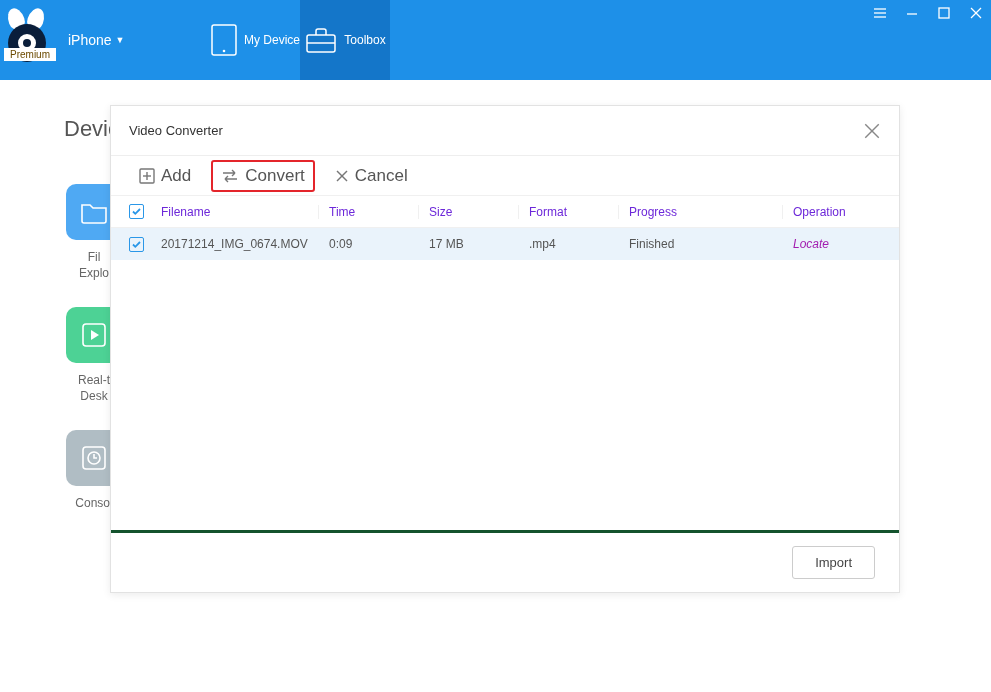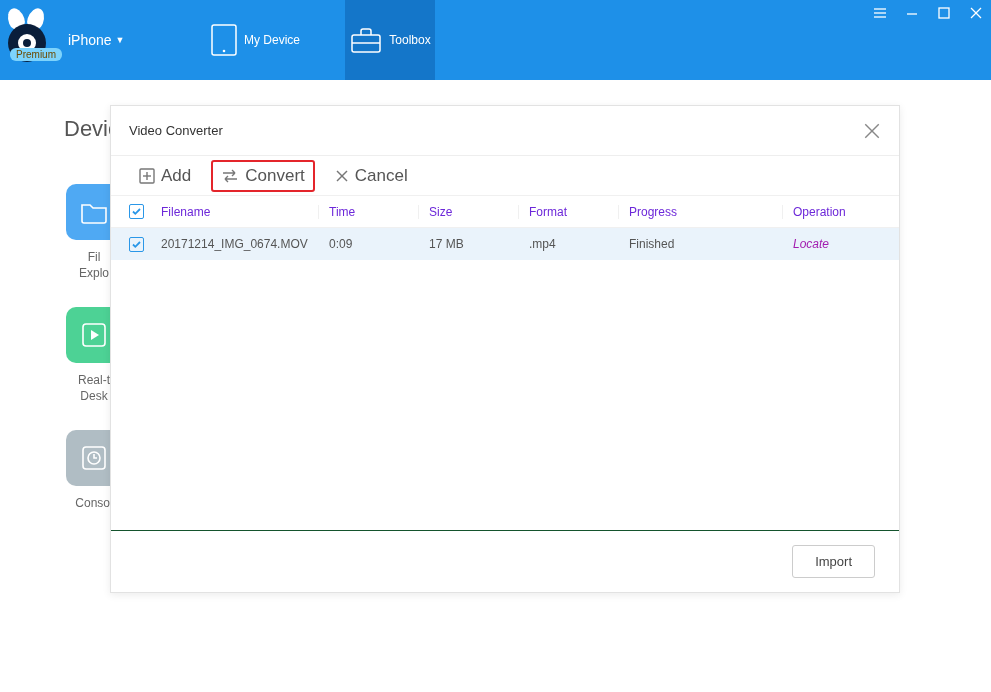--- a/index.html
+++ b/index.html
@@ -52,26 +52,26 @@
     content: "";
     position: absolute;
     width: 16px; height: 22px;
     background: #fff;
     border-radius: 50% 50% 50% 50% / 60% 60% 40% 40%;
     transform: rotate(-20deg);
   }
   .logo-wings::after { left: 20px; transform: rotate(20deg); }
   .premium-badge {
     position: absolute;
-    top: 48px; left: 10px;
-    background: #7dd3fc;
+    top: 48px; left: 4px;
+    background: #ffffff;
     color: #6b4a00;
     font-size: 10px;
     padding: 1px 6px 1px 6px;
-    border-radius: 6px;
+    border-radius: 0;
   }
   .device-select {
     color: #fff;
     font-size: 14px;
     margin-left: 22px;
     display: flex;
     align-items: center;
     gap: 4px;
     cursor: pointer;
   }
@@ -87,21 +87,20 @@
     flex-direction: row;
     align-items: center;
     justify-content: center;
     color: #fff;
     font-size: 12px;
     cursor: pointer;
     gap: 6px;
   }
   .nav-tab.active {
     background: #1476c9;
-    margin-left: 45px;
   }
   .nav-tab svg { stroke: #fff; fill: none; }
 
   .window-controls {
     position: absolute;
     right: 6px;
     top: 4px;
     display: flex;
     gap: 14px;
     color: #fff;
@@ -242,21 +241,21 @@
   .checkbox svg { stroke: #2a97e8; }
 
   .modal-body { flex: 1; }
 
   .modal-footer {
     height: 62px;
     display: flex;
     align-items: center;
     justify-content: flex-end;
     padding-right: 24px;
-    border-top: 1px solid #14532d;
+    border-top: 3px solid #14532d;
   }
   .import-btn {
     padding: 8px 22px;
     border: 1px solid #ccc;
     border-radius: 3px;
     background: #fff;
     font-size: 13px;
     color: #444;
     cursor: pointer;
   }

